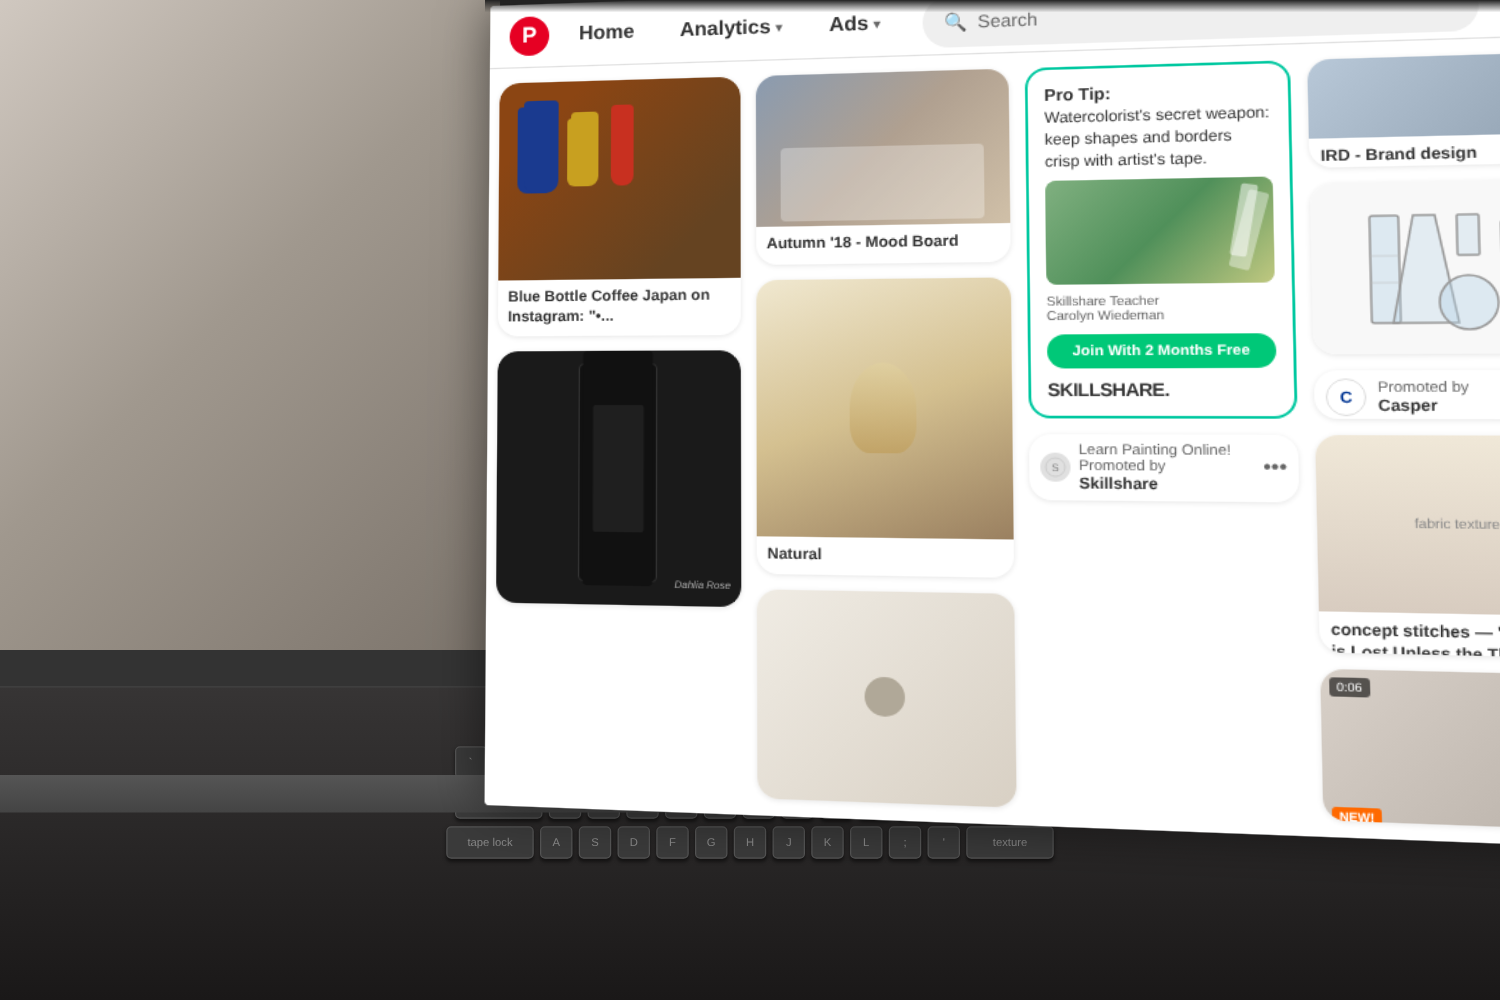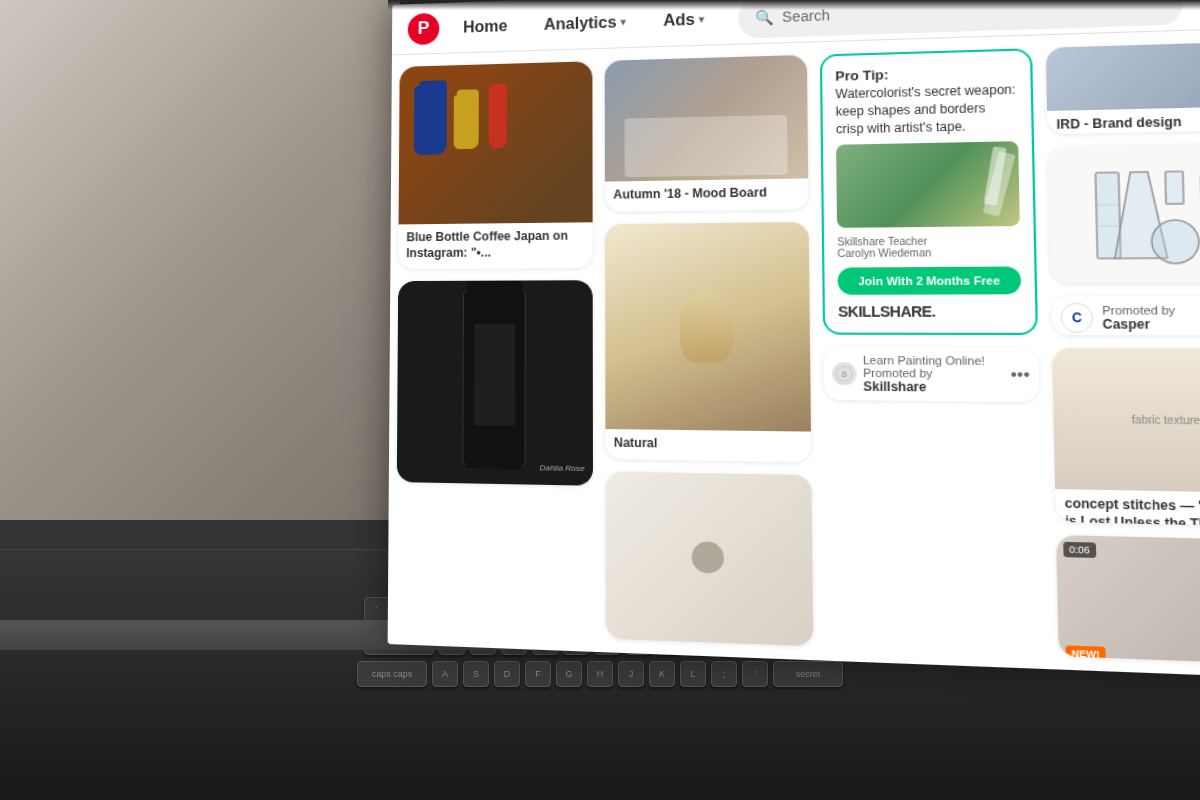--- a/index.html
+++ b/index.html
@@ -512,33 +512,33 @@
       <div class="key">Y</div>
       <div class="key">U</div>
       <div class="key">I</div>
       <div class="key">O</div>
       <div class="key">P</div>
       <div class="key">[</div>
       <div class="key">]</div>
       <div class="key">\</div>
     </div>
     <div class="key-row">
-      <div class="key wider">caps caps</div>
+      <div class="key wider">tape lock</div>
       <div class="key">A</div>
       <div class="key">S</div>
       <div class="key">D</div>
       <div class="key">F</div>
       <div class="key">G</div>
       <div class="key">H</div>
       <div class="key">J</div>
       <div class="key">K</div>
       <div class="key">L</div>
       <div class="key">;</div>
       <div class="key">'</div>
-      <div class="key wider">secret</div>
+      <div class="key wider">texture</div>
     </div>
   </div>
 </div>
 
 <div class="laptop-bezel"></div>
 
 <div class="screen-top-shadow"></div>
 
 <div class="screen-wrapper">
   <div class="pinterest-ui">

